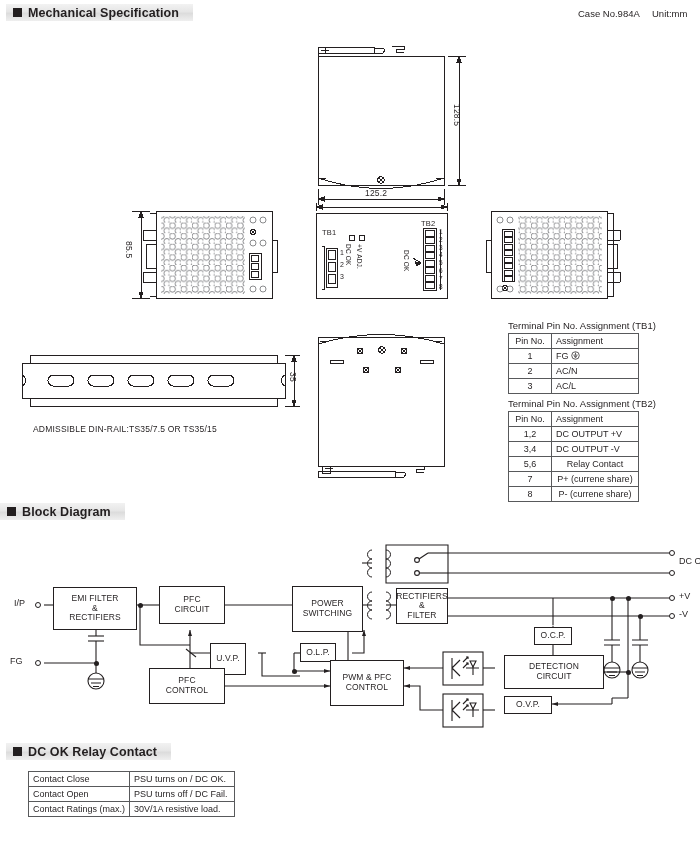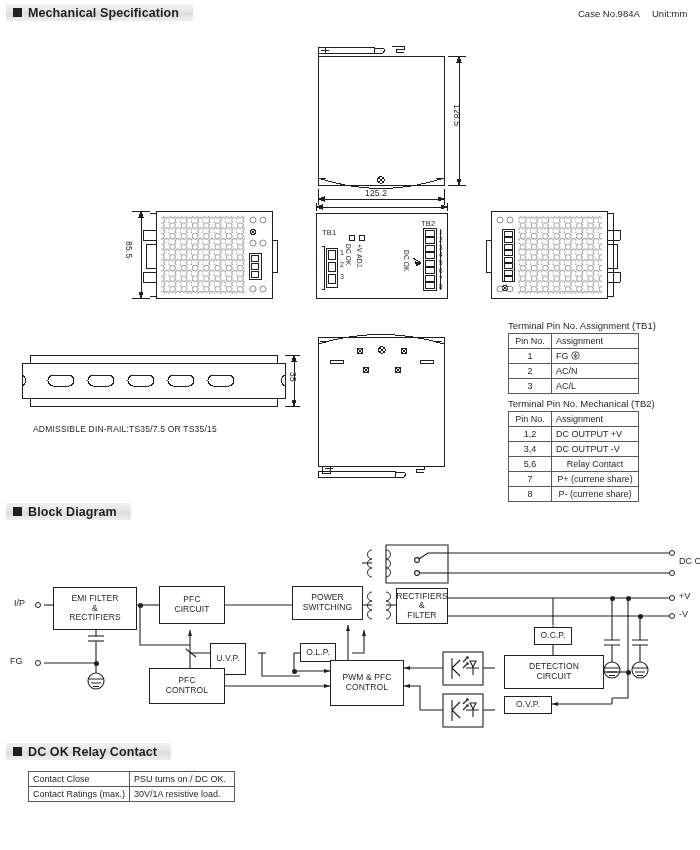--- a/index.html
+++ b/index.html
@@ -303,21 +303,21 @@
         <td class="c">2</td>
         <td>AC/N</td>
       </tr>
       <tr>
         <td class="c">3</td>
         <td>AC/L</td>
       </tr>
     </tbody>
   </table>
 
-  <div class="tbl-title" style="left:508px; top:398px;">Terminal Pin No. Mechanical (TB2)</div>
+  <div class="tbl-title" style="left:508px; top:398px;">Terminal Pin No. Assignment (TB2)</div>
   <table class="tbl" style="left:508px; top:411px; width:131px;">
     <tbody>
       <tr>
         <td class="c" style="width:43px;">Pin No.</td>
         <td>Assignment</td>
       </tr>
       <tr>
         <td class="c">1,2</td>
         <td>DC OUTPUT +V</td>
       </tr>
@@ -333,21 +333,21 @@
         <td class="c">7</td>
         <td class="c">P+ (currene share)</td>
       </tr>
       <tr>
         <td class="c">8</td>
         <td class="c">P- (currene share)</td>
       </tr>
     </tbody>
   </table>
 
-  <div class="sec-head" style="left:6px; top:503px;justify-content:center;">
+  <div class="sec-head" style="left:0; top:503px;justify-content:center;">
     <span class="bullet"></span>
     <span class="label">Block Diagram</span>
   </div>
 
   <svg class="ov" width="700" height="850">
     <g stroke="#231f20" stroke-width="1.1" fill="none" shape-rendering="geometricPrecision">
 
       <path d="M44,605 L53,605"></path>
 
       <path d="M137,605 L159,605"></path>
@@ -485,21 +485,21 @@
 
   <div class="blk" style="left:53px; top:587px; width:84px; height:43px;">
     <span style="white-space:pre-line">EMI FILTER
 &amp;
 RECTIFIERS</span>
   </div>
   <div class="blk" style="left:159px; top:586px; width:66px; height:38px;">
     <span style="white-space:pre-line">PFC
 CIRCUIT</span>
   </div>
-  <div class="blk" style="left:292px; top:586px; width:71px; height:34px;">
+  <div class="blk" style="left:292px; top:586px; width:71px; height:46px;">
     <span style="white-space:pre-line">POWER
 SWITCHING</span>
   </div>
   <div class="blk" style="left:210px; top:643px; width:36px; height:32px;">
     <span>U.V.P.</span>
   </div>
   <div class="blk" style="left:300px; top:643px; width:36px; height:19px;">
     <span>O.L.P.</span>
   </div>
   <div class="blk" style="left:149px; top:668px; width:76px; height:36px;">
@@ -530,19 +530,23 @@
     <span class="bullet"></span>
     <span class="label">DC OK Relay Contact</span>
   </div>
   <table class="tbl" style="left:28px; top:771px; width:207px;">
     <tbody>
       <tr>
         <td style="width:98px;">Contact Close</td>
         <td>PSU turns on / DC OK.</td>
       </tr>
       <tr>
+        <td>Contact Open</td>
+        <td>PSU turns off / DC Fail.</td>
+      </tr>
+      <tr>
         <td>Contact Ratings (max.)</td>
         <td>30V/1A resistive load.</td>
       </tr>
     </tbody>
   </table>
 
 </div>
 
 </body></html>

